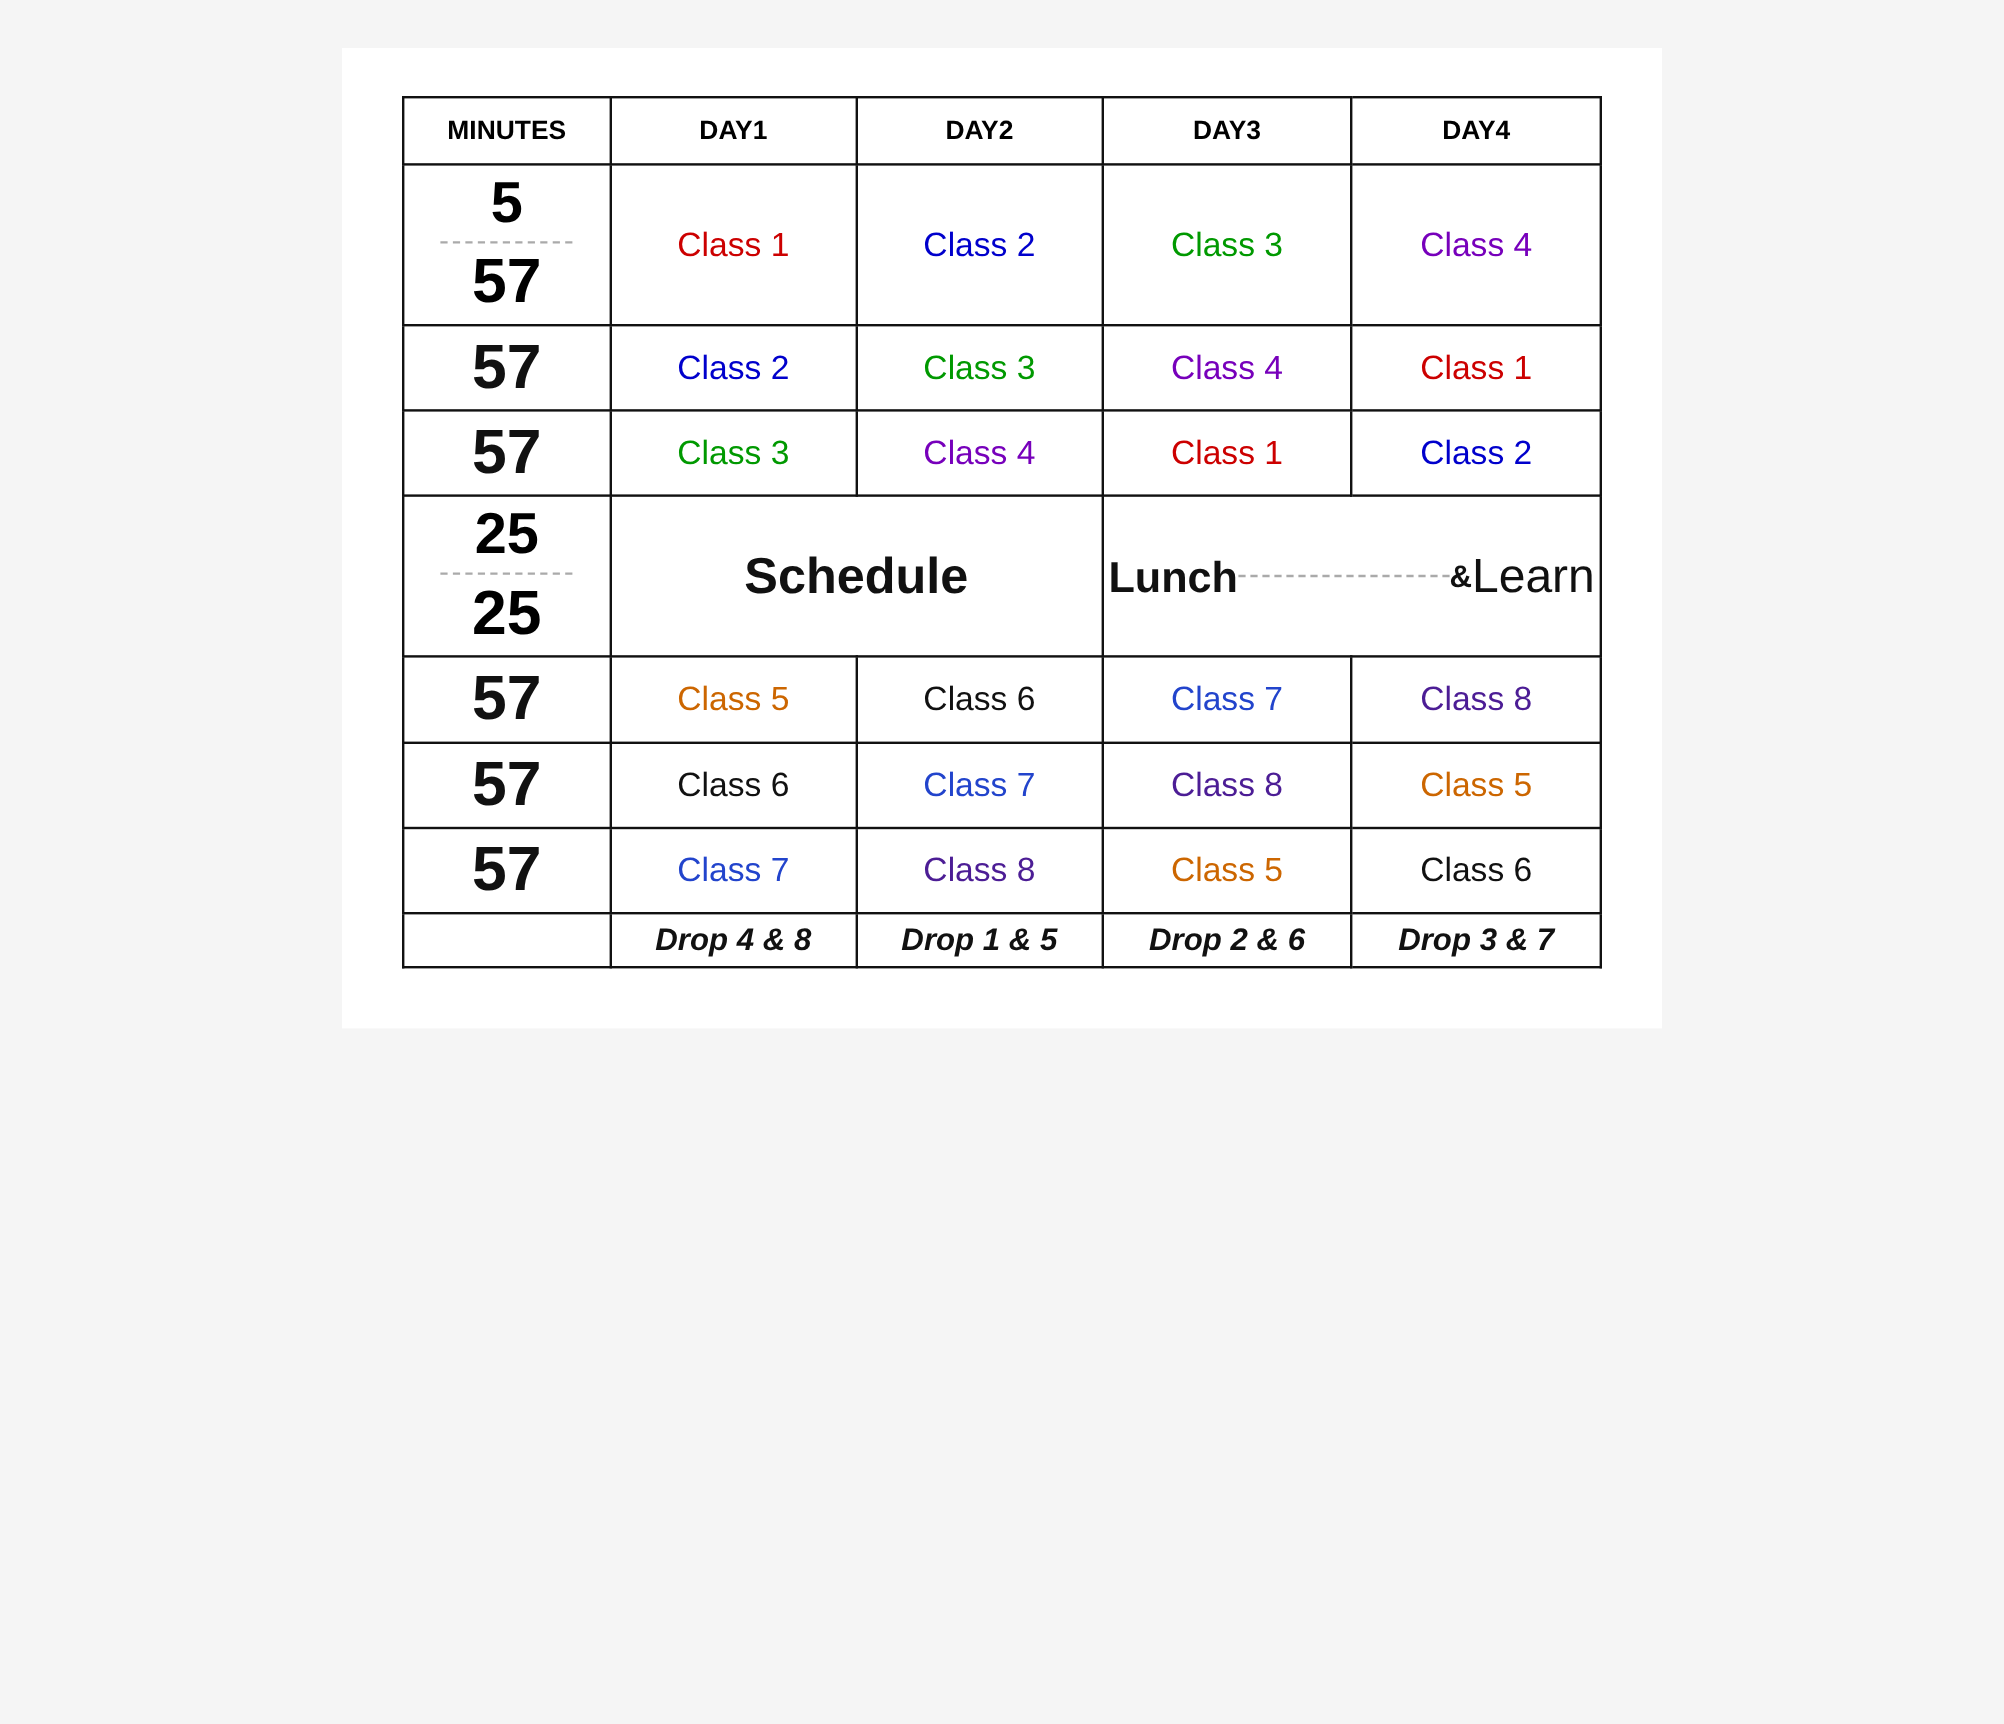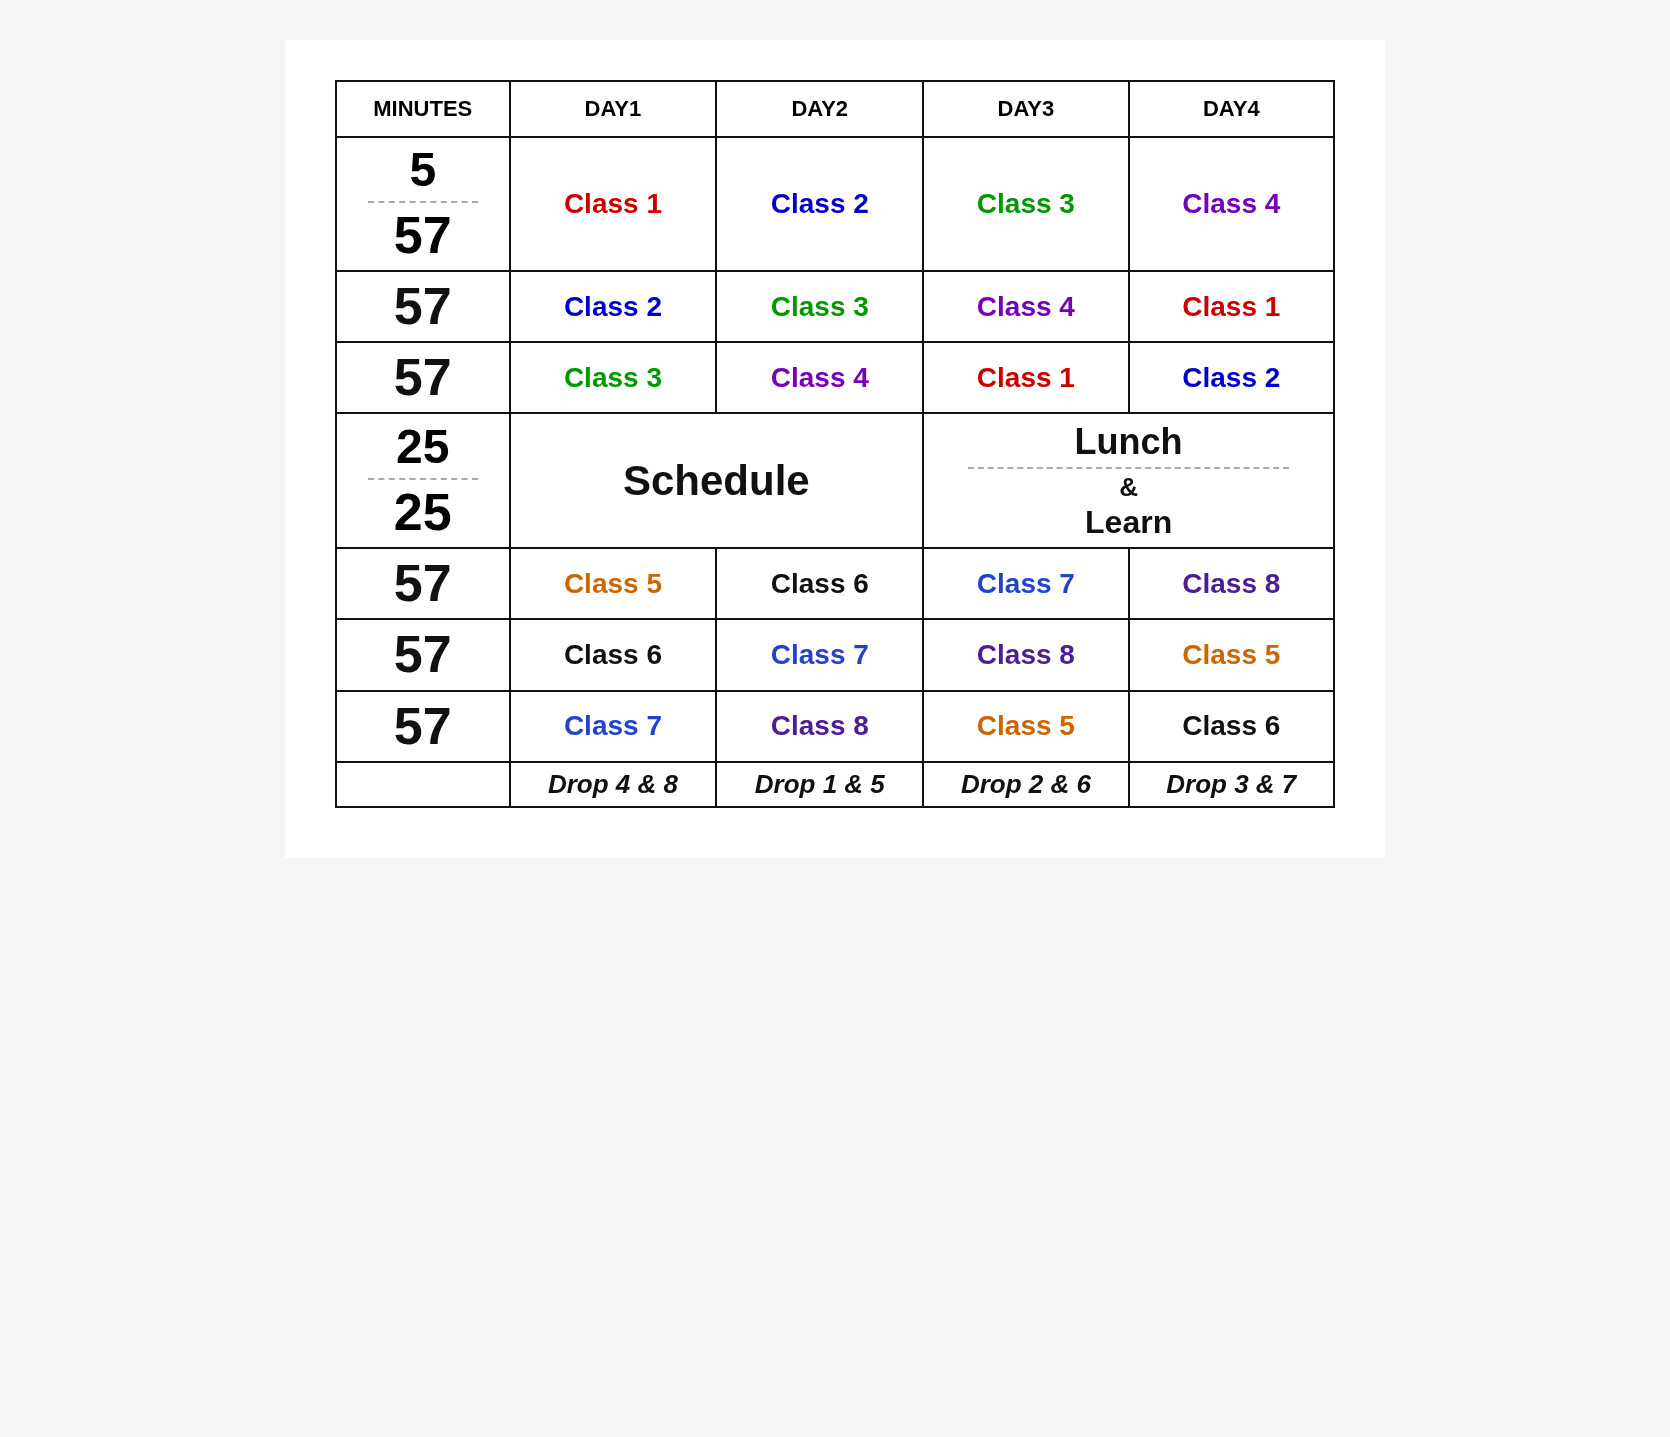--- a/index.html
+++ b/index.html
@@ -75,56 +75,56 @@
       border-top: 2px dashed #aaa;
       margin: 4px 0;
     }
     .split-bottom {
       font-size: 52px;
       font-weight: 900;
       line-height: 1.1;
     }
     .class-cell {
       font-size: 28px;
-      font-weight: 700;
+      font-weight: 400;
       padding: 22px 4px;
     }
     .first-row-cell {
       padding: 10px 4px;
     }
     .community-cell {
       font-size: 42px;
       font-weight: 900;
       color: #111;
       padding: 18px 4px;
     }
     .lunch-learn-cell {
       padding: 10px 4px;
     }
     .lunch-learn-content {
       display: flex;
-      flex-direction: column;
+      flex-direction: row;
       align-items: center;
       justify-content: center;
     }
     .lunch-line1 {
       font-size: 36px;
       font-weight: 700;
       color: #111;
       line-height: 1.2;
     }
     .lunch-line2 {
       font-size: 26px;
       font-weight: 700;
       color: #111;
       line-height: 1.2;
     }
     .lunch-line3 {
-      font-size: 32px;
-      font-weight: 700;
+      font-size: 40px;
+      font-weight: 400;
       color: #111;
       line-height: 1.2;
     }
     .drop-cell {
       font-size: 26px;
       font-style: italic;
       font-weight: 700;
       color: #111;
       padding: 16px 4px;
     }

